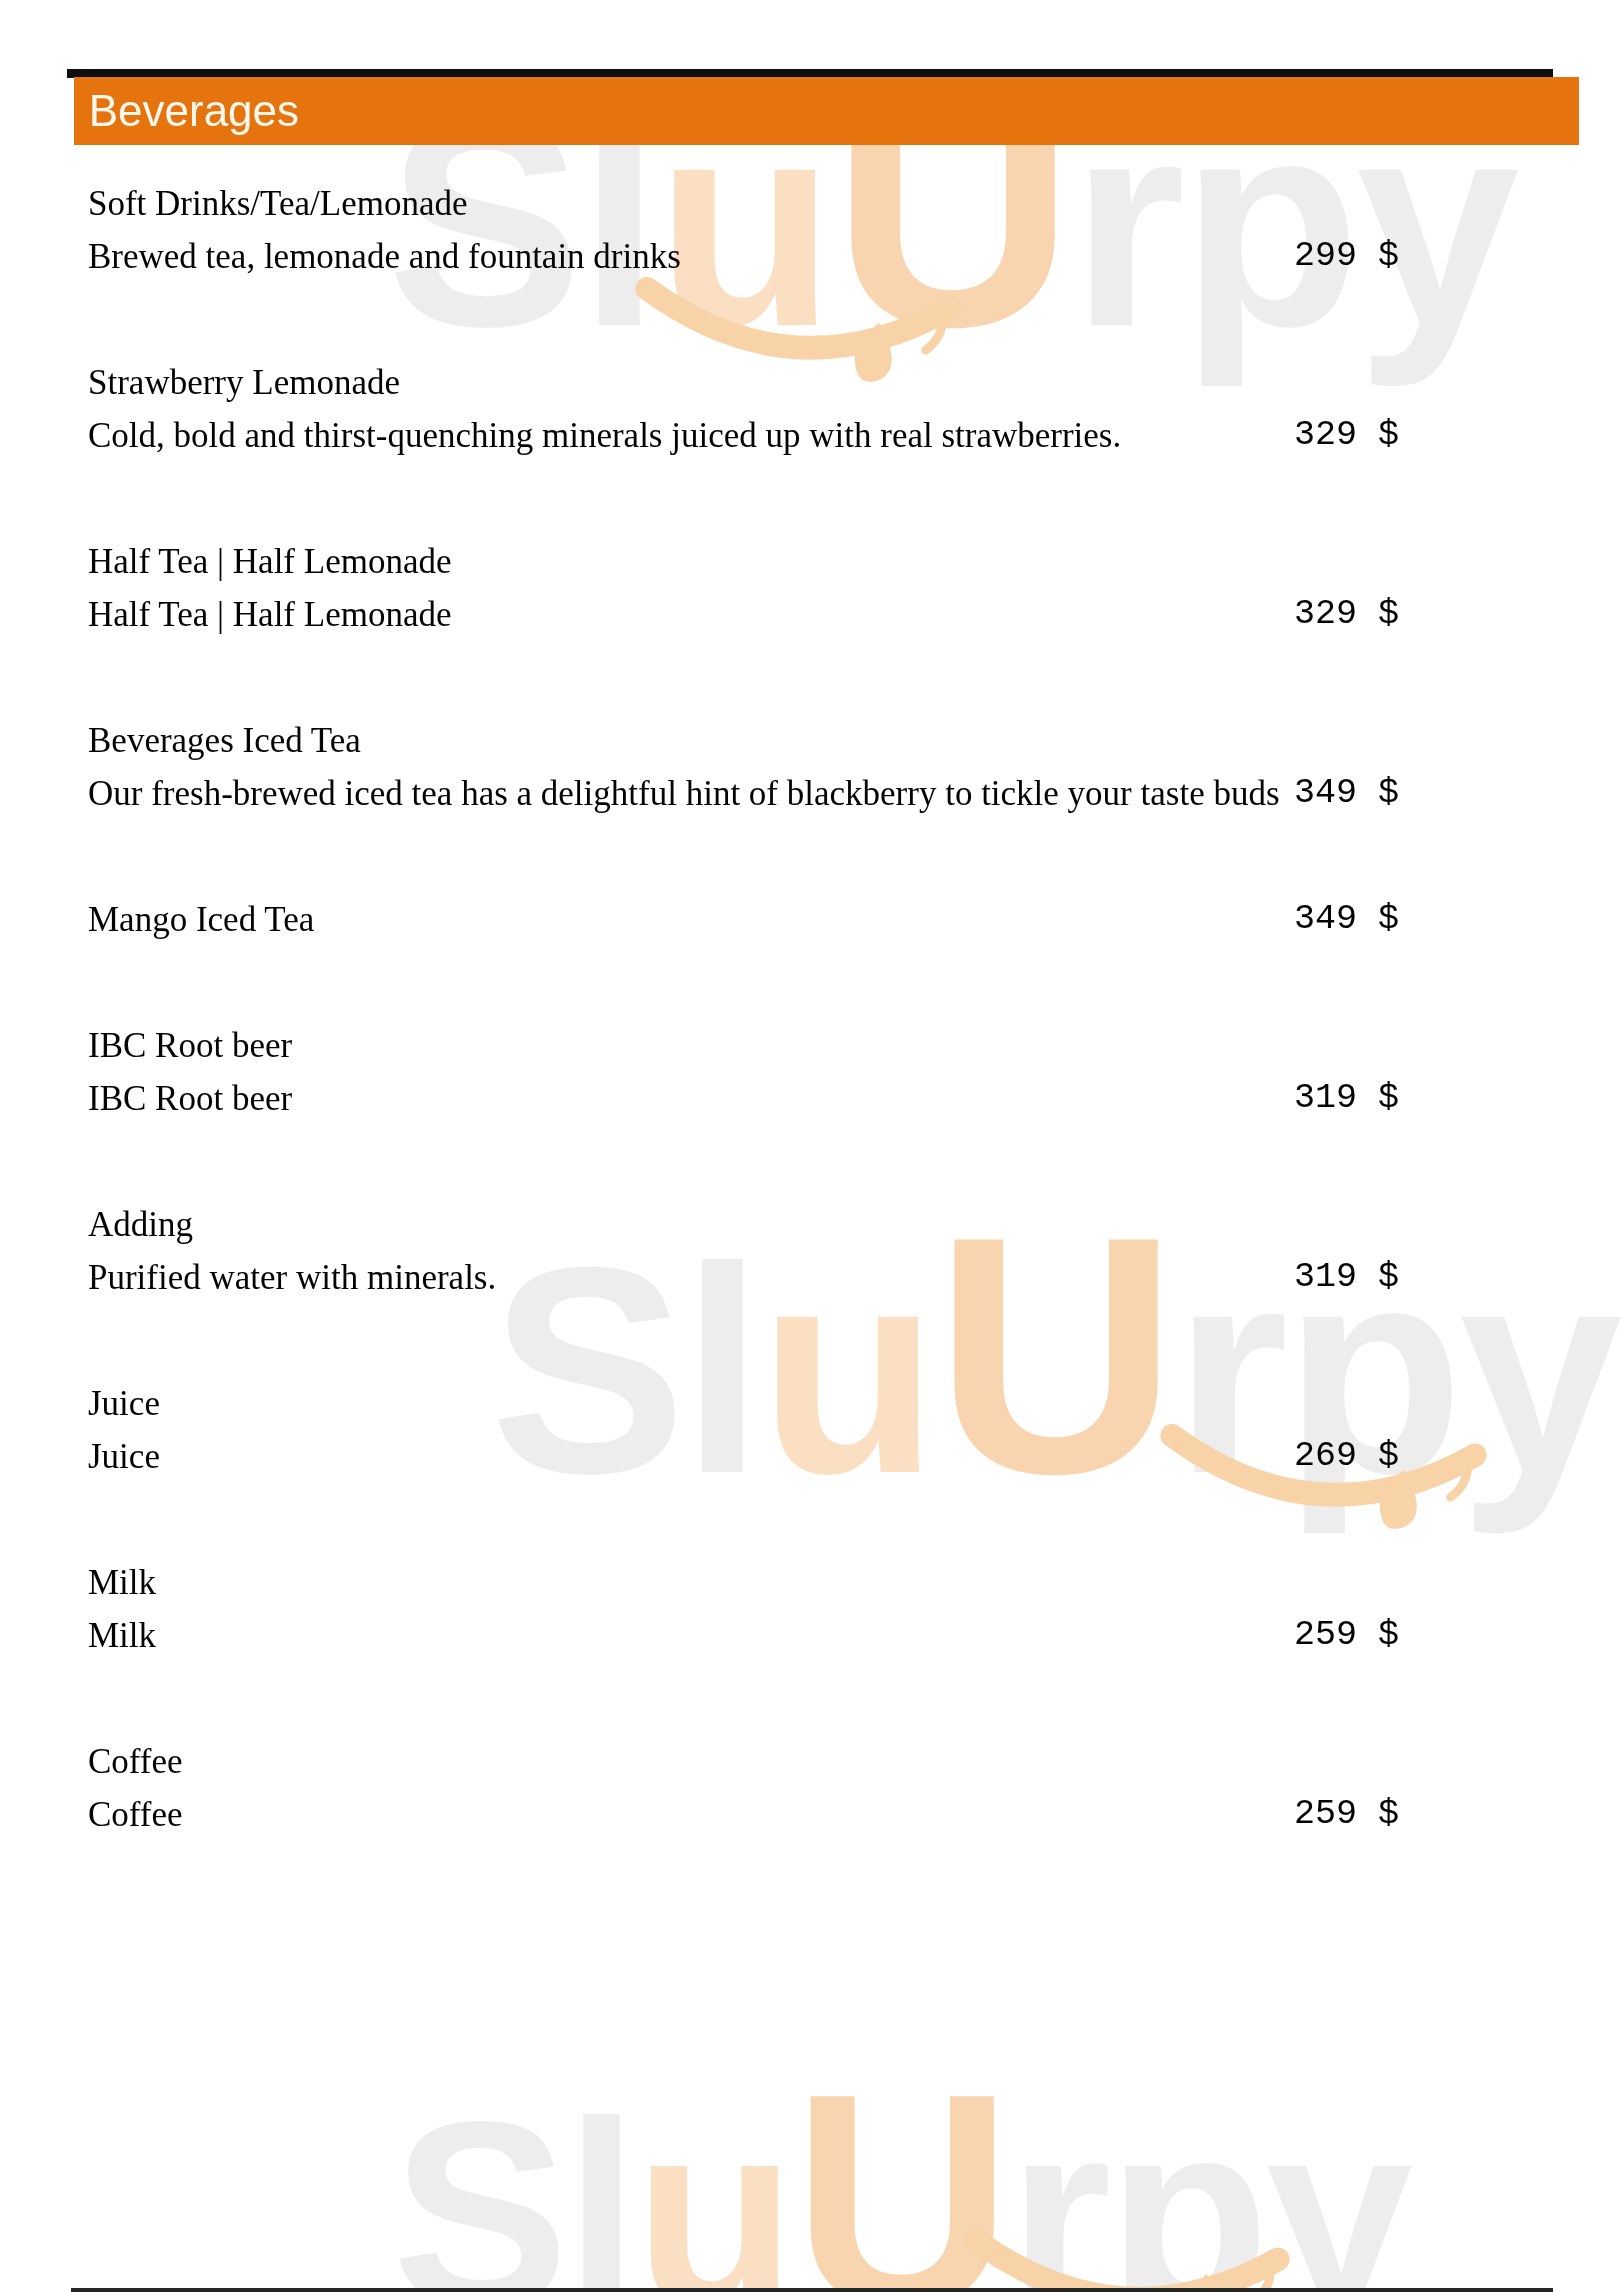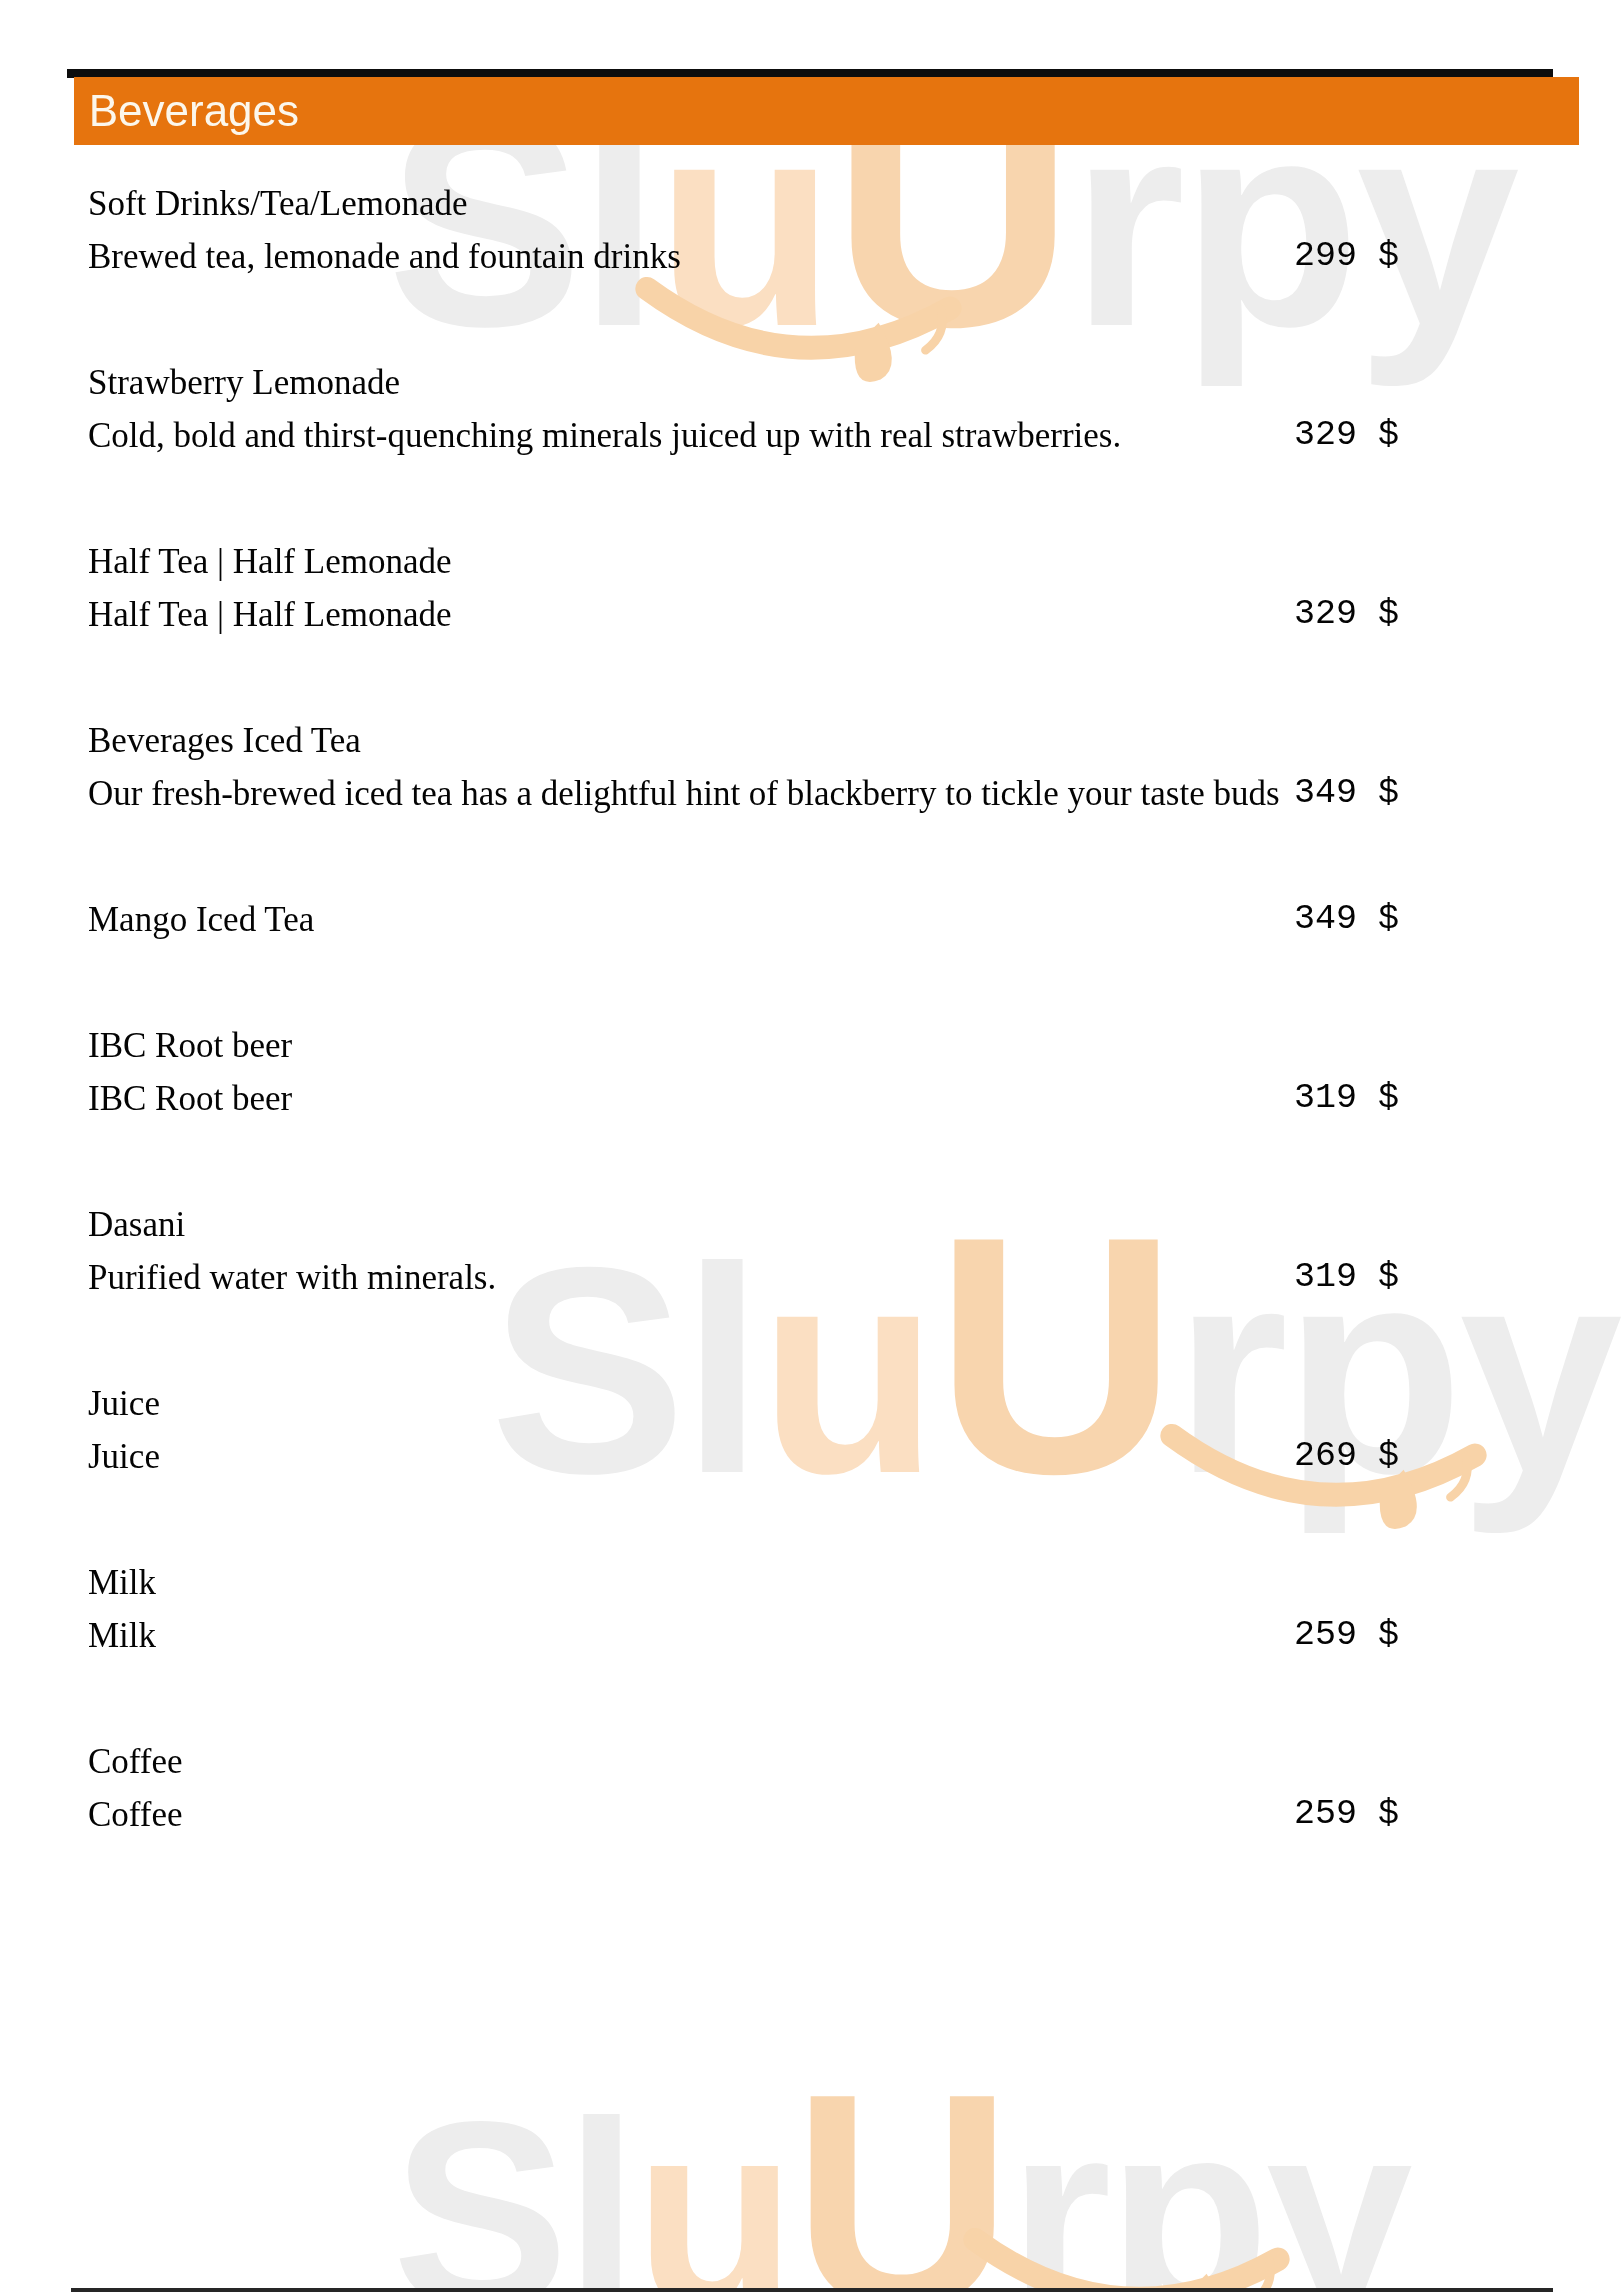--- a/index.html
+++ b/index.html
@@ -176,21 +176,21 @@
     <div class="item">
       <div class="item-text">
         <div class="item-name">IBC Root beer</div>
         <div class="item-desc">IBC Root beer</div>
       </div>
       <div class="item-price">319 $</div>
     </div>
 
     <div class="item">
       <div class="item-text">
-        <div class="item-name">Dasani</div>
+        <div class="item-name">Adding</div>
         <div class="item-desc">Purified water with minerals.</div>
       </div>
       <div class="item-price">319 $</div>
     </div>
 
     <div class="item">
       <div class="item-text">
         <div class="item-name">Juice</div>
         <div class="item-desc">Juice</div>
       </div>

